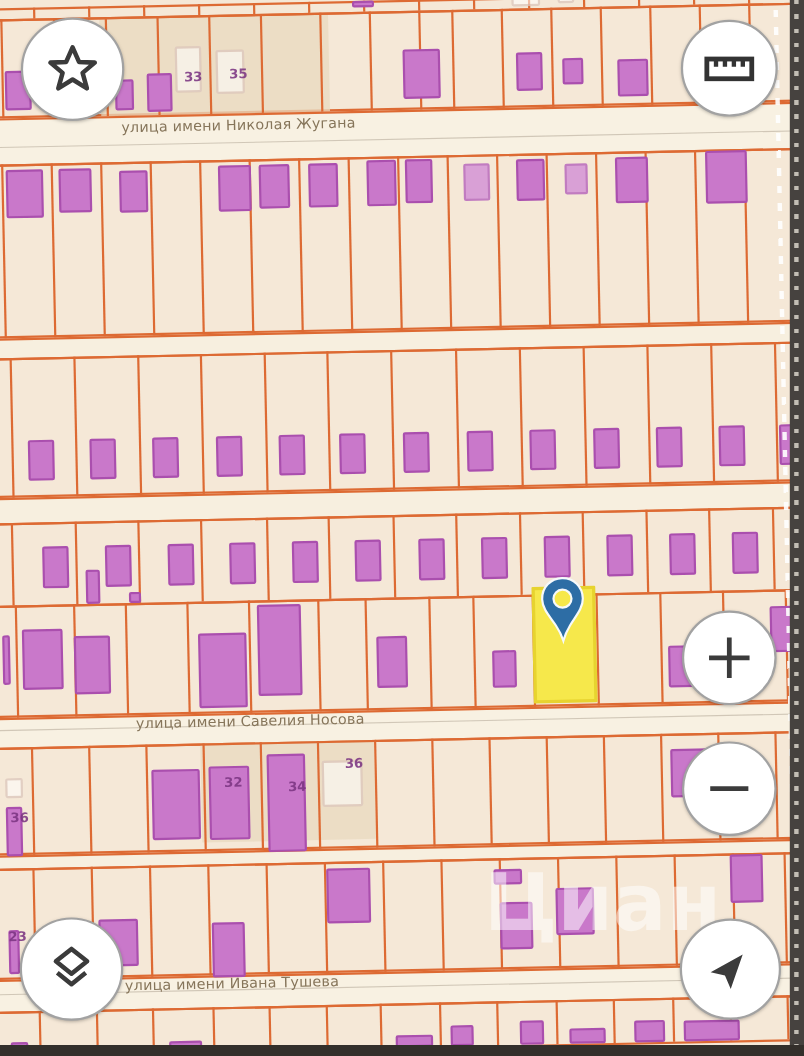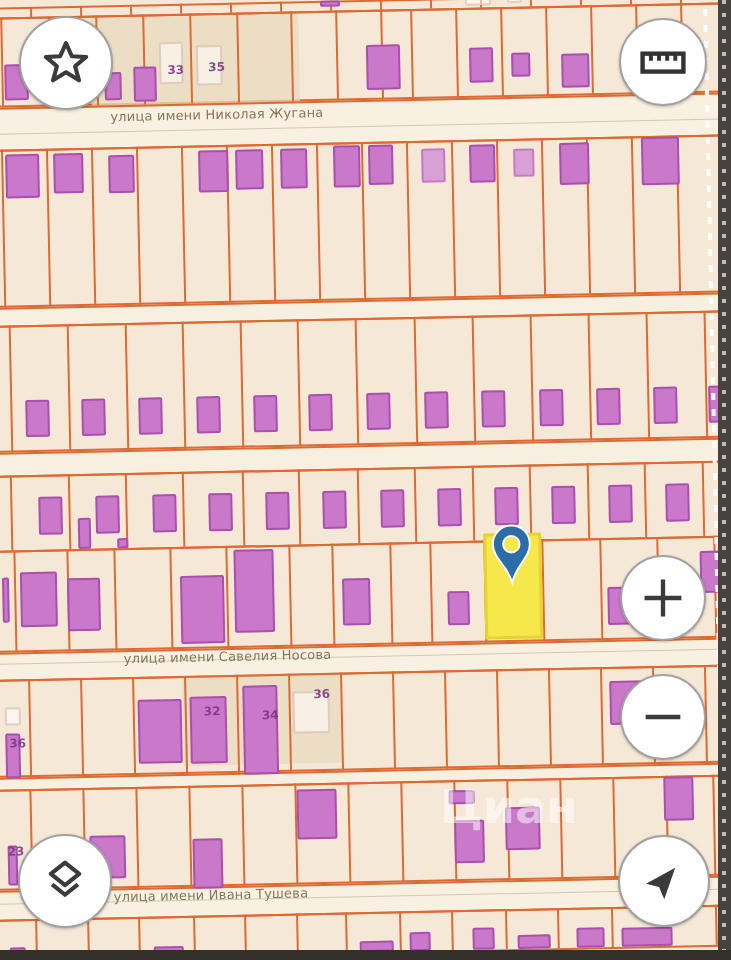--- a/index.html
+++ b/index.html
@@ -30,21 +30,21 @@
   .pin{position:absolute;width:40px;height:64px;}
   
   .circle-btn{
     position:absolute;border-radius:50%;background:#fff;border:2px solid #a2a2a2;
     display:flex;align-items:center;justify-content:center;padding:0;cursor:pointer;
     box-shadow:0 1px 3px rgba(0,0,0,.25);
   }
   .circle-btn svg{display:block;}
   
   .watermark{position:absolute;left:440px;top:784px;color:rgba(255,255,255,.52);pointer-events:none;}
-  .wm-main{font-size:46px;font-weight:bold;line-height:1;}
+  .wm-main{font-size:72px;font-weight:bold;line-height:1;}
   .wm-sub{font-size:30px;letter-spacing:10px;margin-left:50px;margin-top:-6px;color:rgba(255,255,255,.40);}
   
   .edge-right{position:absolute;right:0;top:0;width:13px;height:100%;background-color:#46423f;
     background-image:repeating-linear-gradient(to bottom,rgba(225,220,210,.8) 0 4px,transparent 4px 13px);
     background-size:4px 100%;background-position:4px 0;background-repeat:no-repeat;z-index:40;}
   .edge-bottom{position:absolute;left:0;bottom:0;width:100%;height:10px;background:#332f2b;z-index:41;}
   .z-controls{z-index:30;}
 </style>
 </head>
 <body>

